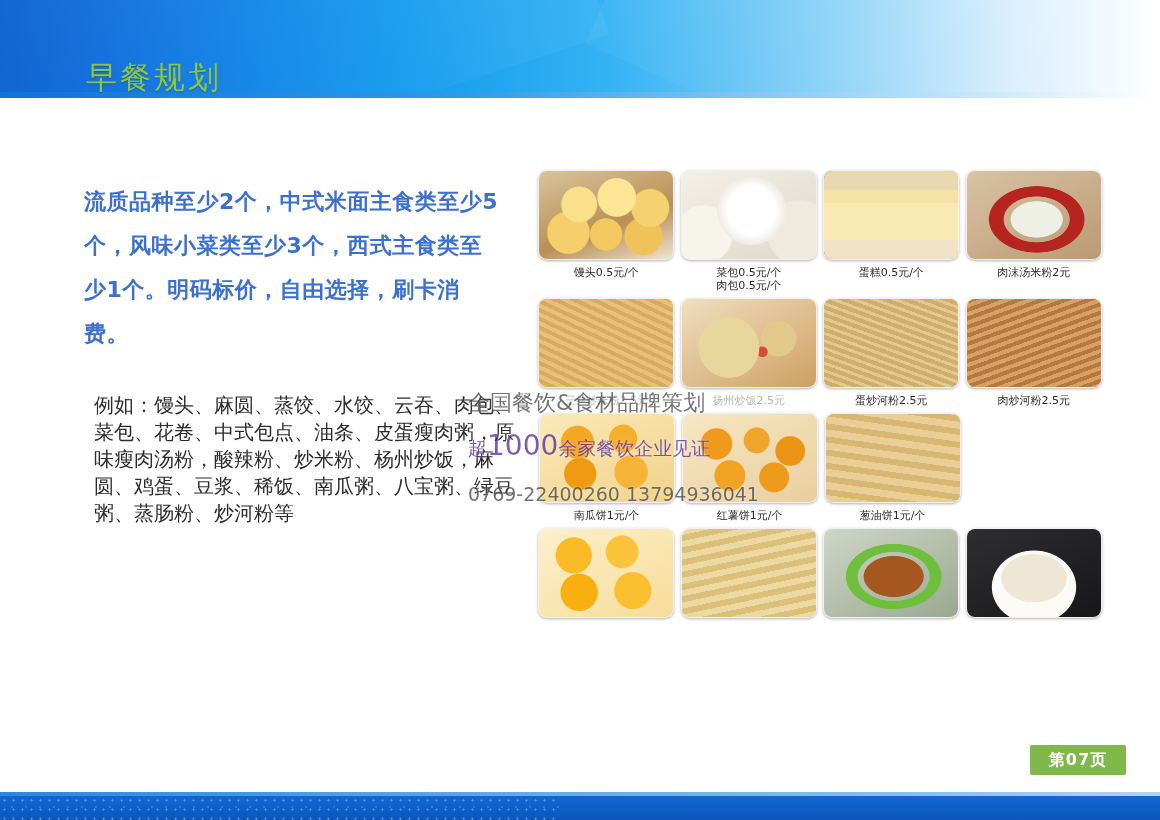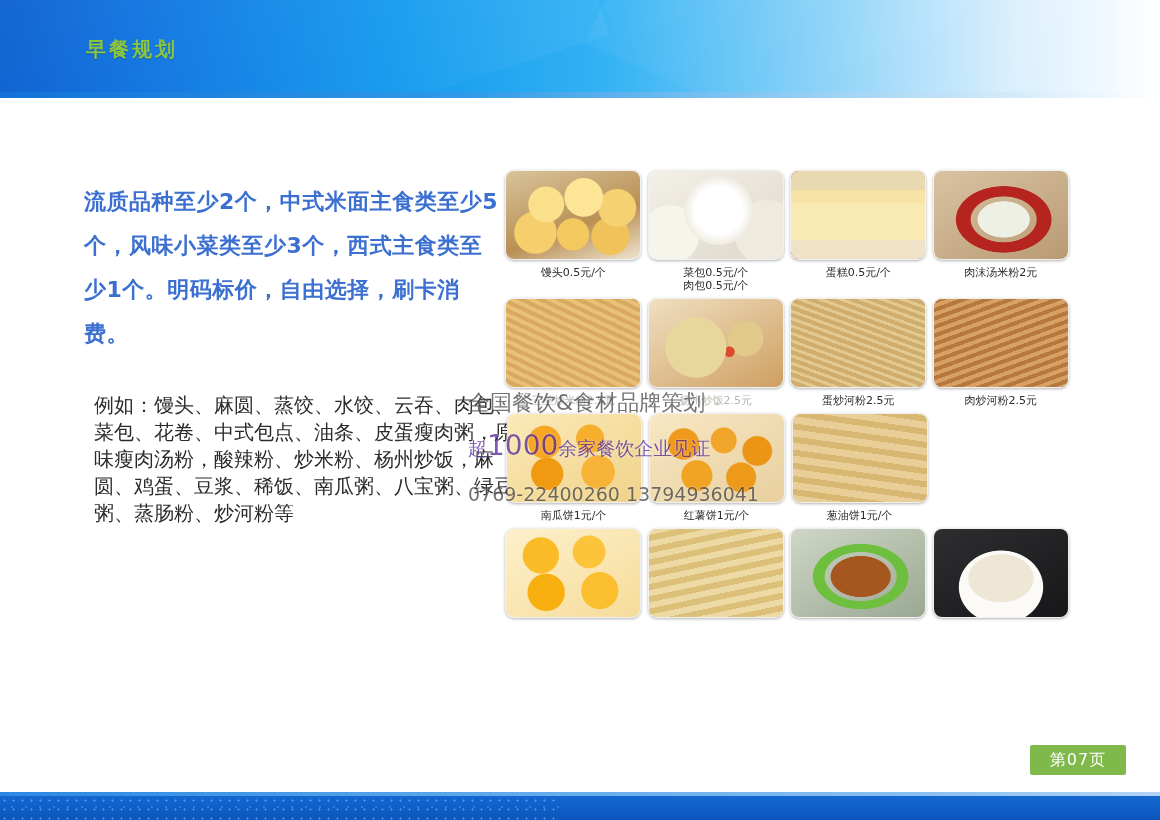--- a/index.html
+++ b/index.html
@@ -34,42 +34,42 @@
   .header .streak2{
     position:absolute;width:420px;height:260px;
     background:linear-gradient(160deg,rgba(255,255,255,0.12),rgba(255,255,255,0));
     transform:rotate(24deg);left:620px;top:-120px;pointer-events:none;
   }
   .header-rule{
     position:absolute;left:0;top:92px;width:1160px;height:6px;
     background:linear-gradient(90deg,#1272d8 0%,#2f9ae8 40%,#a9d8f5 75%,#ffffff 100%);
   }
   .slide-title{
-    position:absolute;left:86px;top:36px;
-    font-size:20px;font-weight:bold;letter-spacing:3px;
+    position:absolute;left:86px;top:57px;
+    font-size:31px;font-weight:normal;letter-spacing:3px;
     color:#8dc63f;
     text-shadow:0 1px 1px rgba(0,0,0,0.22);
     white-space:nowrap;
   }
 
   
   .lead{
     position:absolute;left:84px;top:180px;width:420px;
     font-size:22px;line-height:44px;color:#3b6fd0;font-weight:bold;
     letter-spacing:0.5px;
   }
   .examples{
     position:absolute;left:94px;top:392px;width:430px;
     font-size:20px;line-height:27px;color:#2b2b2b;
     letter-spacing:0px;
   }
 
   
   .grid{
-    position:absolute;left:502px;top:170px;width:570px;
+    position:absolute;left:535px;top:170px;width:570px;
   }
   .grid-row{display:flex;gap:0px;margin-bottom:6px;}
   .cell{width:143px;display:flex;flex-direction:column;align-items:center;}
   .thumb{
     width:134px;height:88px;border-radius:9px;
     box-shadow:0 1px 3px rgba(0,0,0,0.30);
     overflow:hidden;position:relative;
     border:1px solid rgba(0,0,0,0.06);
   }
   .thumb .inner{position:absolute;inset:0;}
@@ -178,21 +178,21 @@
   .wm-l2{font-size:19px;line-height:30px;white-space:nowrap;margin-top:1px;color:#4a4a4a;}
   .wm-l3{font-size:19px;line-height:30px;white-space:nowrap;margin-top:13px;color:#4c1d95;}
   .wm-l3 .big{font-size:28px;font-weight:normal;}
   .wm-l4{font-size:19px;line-height:28px;white-space:nowrap;margin-top:17px;color:#3d3d3d;}
 
   
   .page-badge{
     position:absolute;left:1030px;top:745px;width:96px;height:30px;
     background:#7fb94a;color:#ffffff;border-radius:2px;
     display:flex;align-items:center;justify-content:center;
-    font-size:16px;letter-spacing:1px;
+    font-size:16px;letter-spacing:1px;font-weight:bold;
   }
 
   
   .footer{
     position:absolute;left:0;top:792px;width:1160px;height:28px;
     background:linear-gradient(180deg,#1669d2 0%,#1162cc 40%,#0d55bb 100%);
     overflow:hidden;
   }
   .footer .hl{
     position:absolute;left:0;top:0;width:1160px;height:4px;

